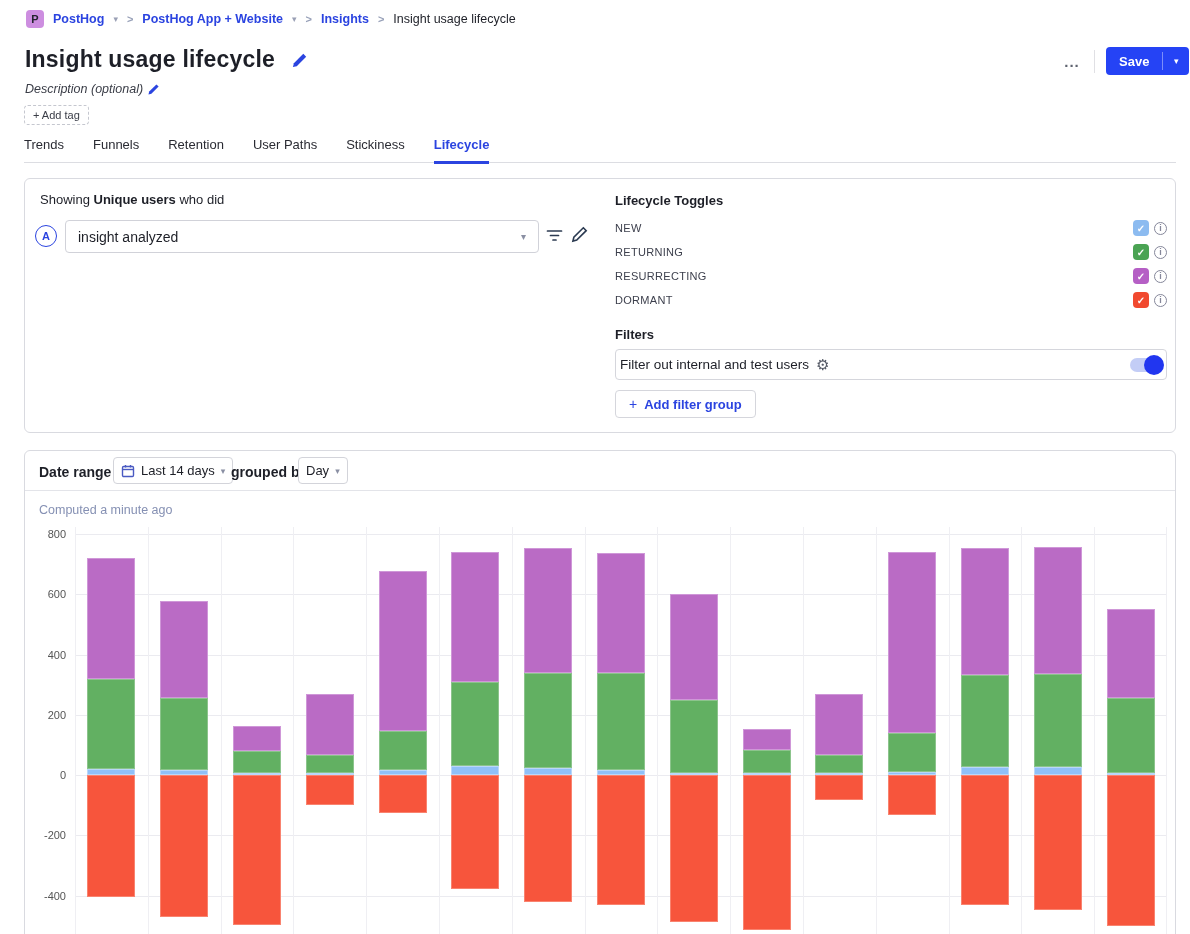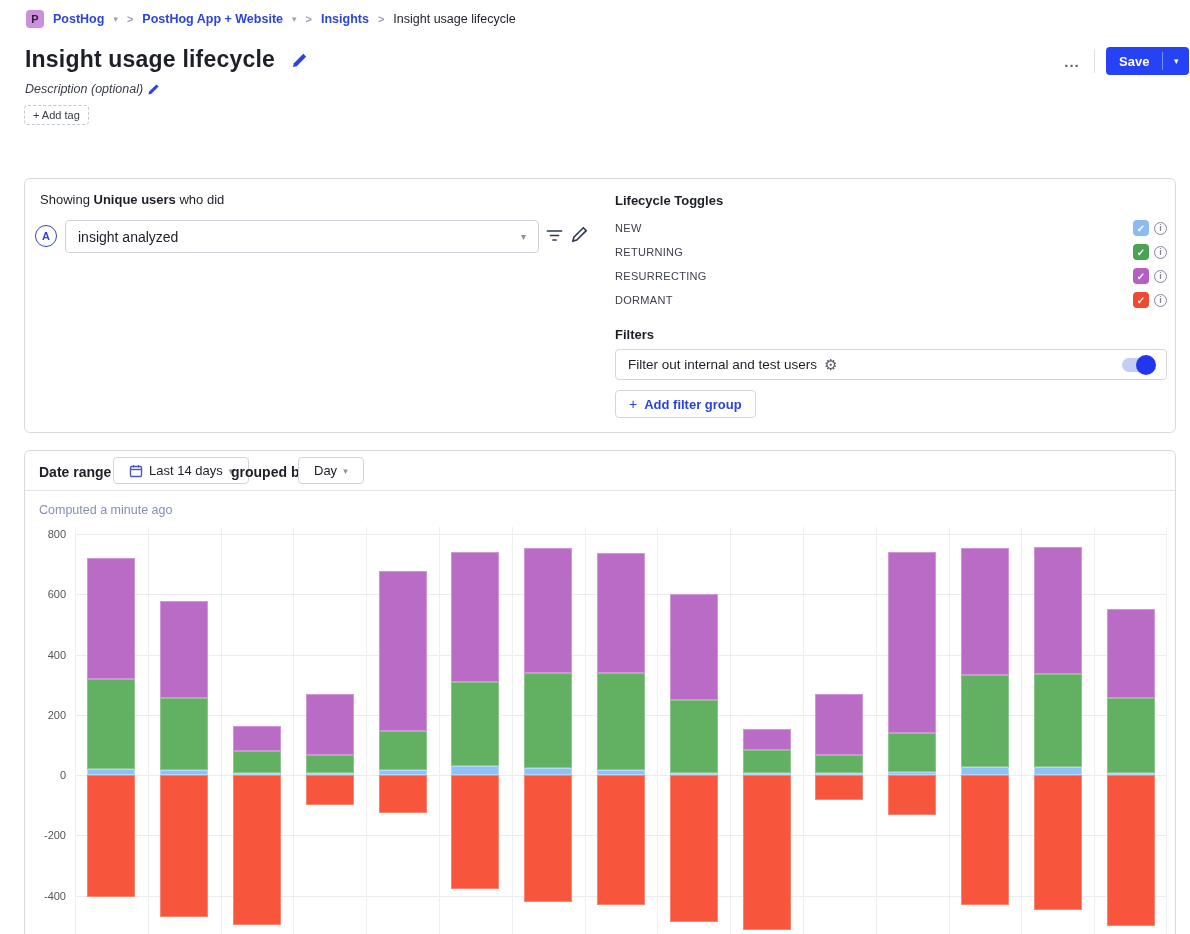--- a/index.html
+++ b/index.html
@@ -46,31 +46,31 @@
   .icon-btn { position:absolute; background:transparent; border:none; cursor:pointer; }
 
   .lc-title { position:absolute; left:590px; top:14px; font-size:13px; font-weight:700; }
   .lc-row { position:absolute; left:590px; width:552px; height:20px; display:flex; align-items:center; }
   .lc-label { font-size:11px; color:#3c3f4c; letter-spacing:.3px; }
   .lc-spacer { flex:1; }
   .lc-check { width:16px; height:16px; border-radius:4px; color:#fff; font-size:10px; font-weight:700; display:flex; align-items:center; justify-content:center; cursor:pointer; }
   .info-dot { width:13px; height:13px; margin-left:5px; border:1px solid #85879a; border-radius:50%; color:#85879a; font-size:9px; font-weight:700; display:flex; align-items:center; justify-content:center; }
 
   .filters-title { position:absolute; left:590px; top:148px; font-size:13px; font-weight:700; }
-  .filter-box { position:absolute; left:590px; top:170px; width:552px; height:31px; border:1px solid #d5d6dc; border-radius:4px; display:flex; align-items:center; padding:0 12px; font-size:13.5px; }
+  .filter-box { position:absolute; left:590px; top:170px; width:552px; height:31px; border:1px solid #d5d6dc; border-radius:4px; display:flex; align-items:center; padding:0 4px; font-size:13.5px; }
   .gear { font-size:15px; color:#555a66; margin-left:7px; cursor:pointer; line-height:1; }
   .toggle { margin-left:auto; position:relative; width:32px; height:14px; background:#c3cdf6; border-radius:7px; cursor:pointer; }
   .toggle .knob { position:absolute; right:-2px; top:-3px; width:20px; height:20px; border-radius:50%; background:#2136f0; }
   .add-filter-group { position:absolute; left:590px; top:211px; height:28px; border:1px solid #d5d6dc; border-radius:4px; background:#fff; display:flex; align-items:center; gap:7px; padding:0 13px; color:#2b44e0; font-size:13px; font-weight:600; cursor:pointer; }
   .add-filter-group .plus { font-size:14px; font-weight:400; }
 
   
   .controls-row { position:absolute; left:0; top:0; width:100%; height:40px; border-bottom:1px solid #e3e4e9; }
   .ctl-label { position:absolute; top:13px; font-size:14px; font-weight:600; color:#1d1f27; }
-  .ctl-btn { position:absolute; top:6px; height:27px; border:1px solid #d3d4da; border-radius:4px; background:#fff; display:flex; align-items:center; gap:6px; padding:0 15px; font-size:13px; color:#1d1f27; cursor:pointer; }
+  .ctl-btn { position:absolute; top:6px; height:27px; border:1px solid #d3d4da; border-radius:4px; background:#fff; display:flex; align-items:center; gap:6px; padding:0 7px; font-size:13px; color:#1d1f27; cursor:pointer; }
   .ctl-btn .caret { color:#8a8fa3; font-size:9px; }
   .chk-box { width:14px; height:14px; border:1.5px solid #cfd0d6; border-radius:3px; background:#fff; cursor:pointer; }
   .computed { position:absolute; left:14px; top:52px; font-size:12.5px; color:#8590b3; }
 
   
   .ytick { position:absolute; width:42px; text-align:right; font-size:11px; color:#555; }
   .plot { position:absolute; left:75px; top:527px; width:1092px; height:407px; overflow:hidden; }
   .hgrid { position:absolute; left:0; width:100%; height:1px; background:#ebebf0; }
   .vgrid { position:absolute; top:0; width:1px; height:100%; background:#efeff3; }
   .seg { position:absolute; cursor:pointer; }
@@ -108,20 +108,28 @@
   <button class="add-tag">+ Add tag</button>
 
   <button class="more-btn">...</button>
   <div class="hdr-divider"></div>
   <div class="save-btn">
     <span class="save-main">Save</span>
     <span class="save-split"></span>
     <span class="save-caret">▾</span>
   </div>
 
+  <div class="tabs" id="tabs">
+      <div class="tab">Trends</div>
+      <div class="tab">Funnels</div>
+      <div class="tab">Retention</div>
+      <div class="tab">User Paths</div>
+      <div class="tab">Stickiness</div>
+      <div class="tab active">Lifecycle</div>
+    </div>
 
   <div class="panel query-panel">
     <div class="showing">
       <span>Showing</span>
       <b>Unique users</b>
       <span>who did</span>
     </div>
     <div class="series-badge">A</div>
     <div class="event-select">
       <span>insight analyzed</span>

